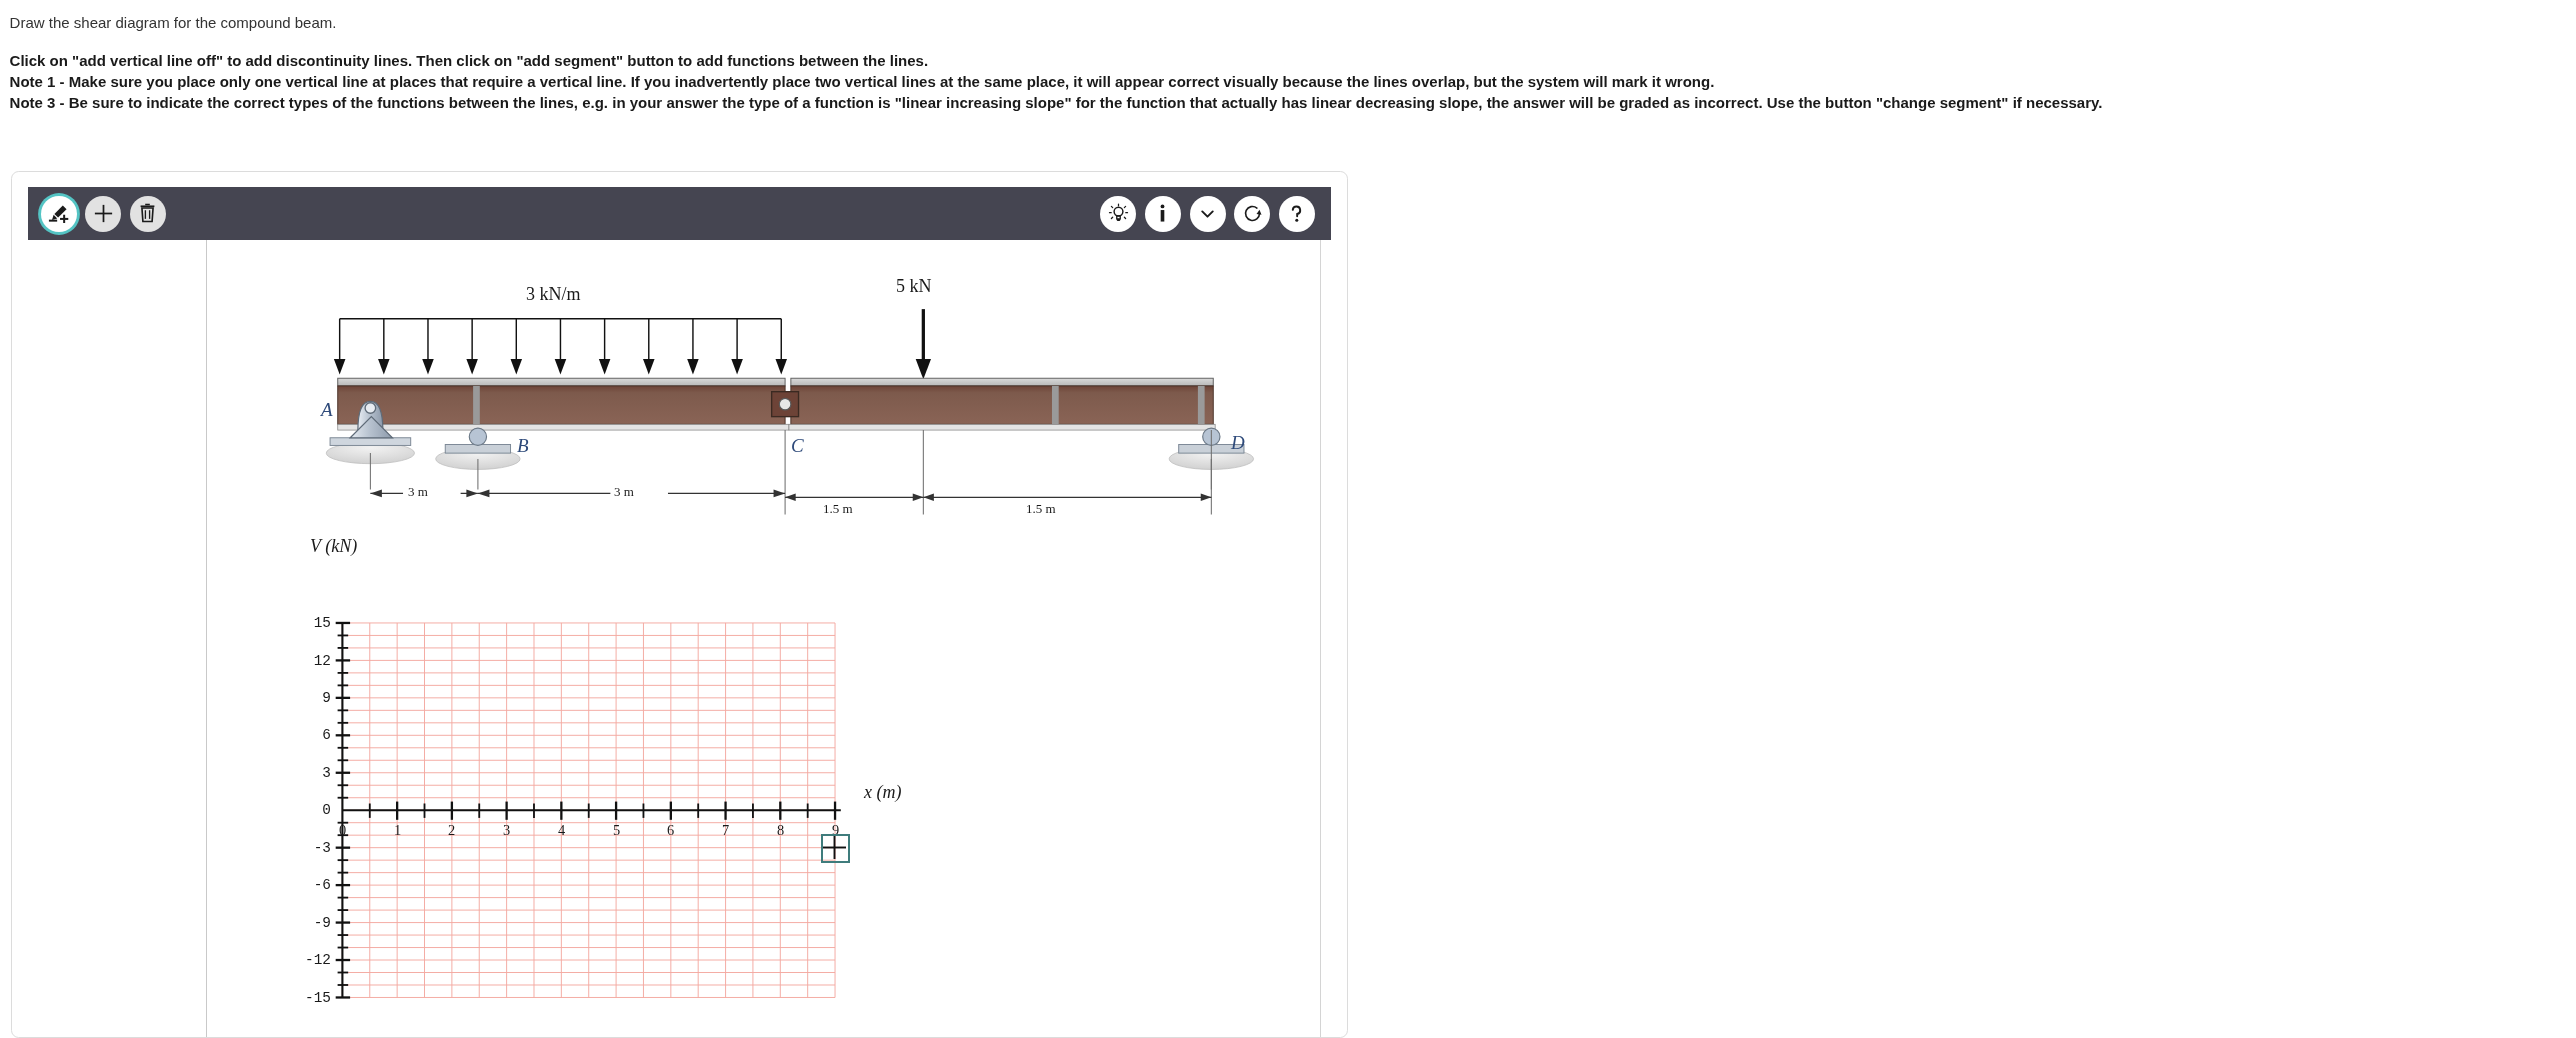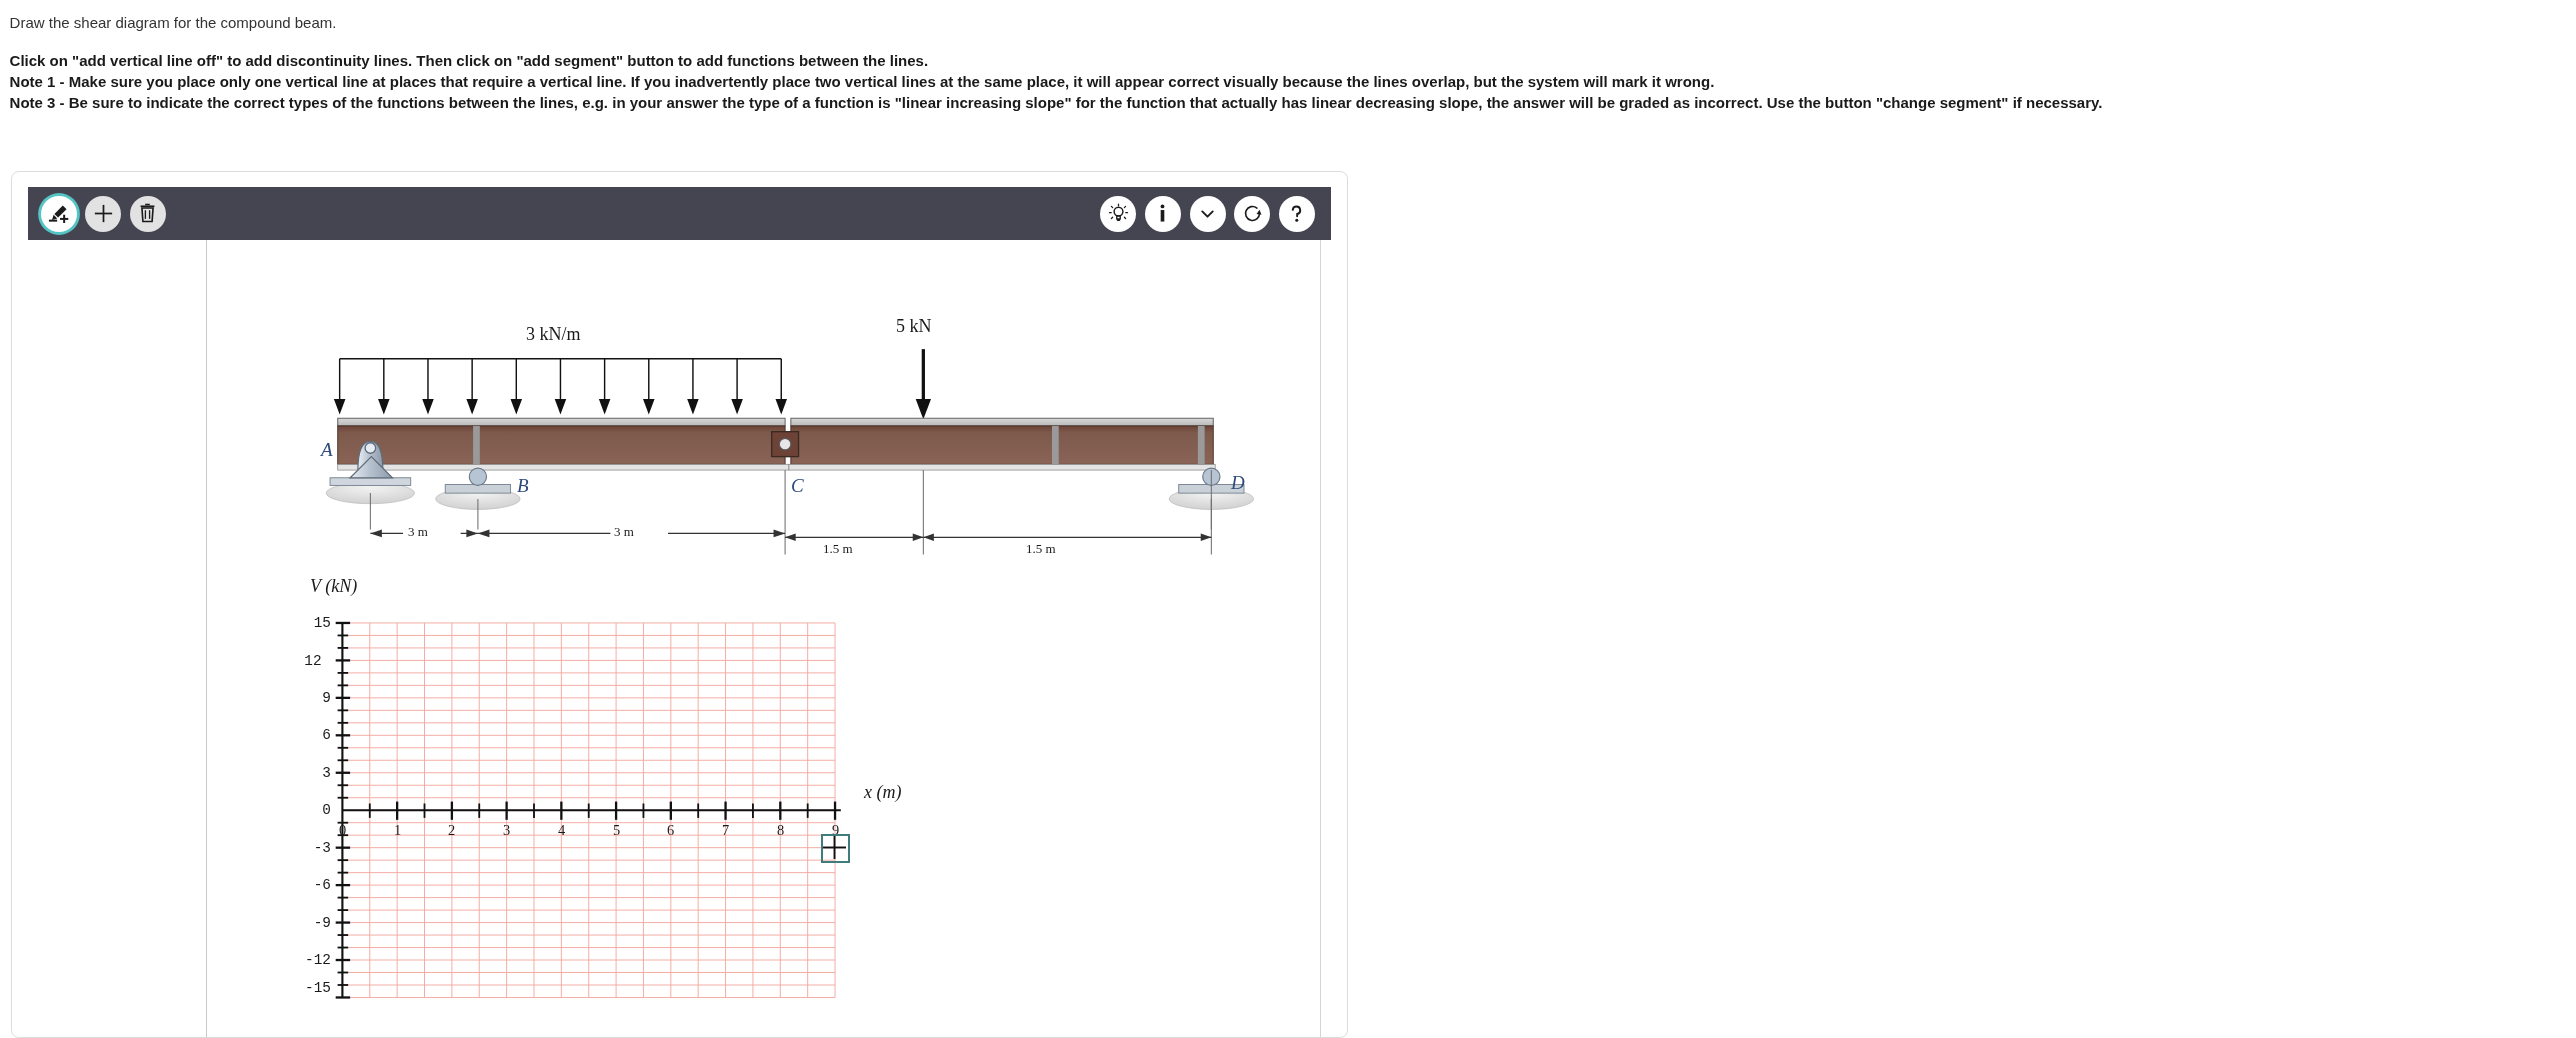--- a/index.html
+++ b/index.html
@@ -79,21 +79,21 @@
   }
   .canvas-scrollbar {
     position: absolute; right: 0px; top: 0px;
     width: 12.5px; height: 797px;
     background: #ffffff;
     border-left: 1px solid #d4d4d4;
   }
   .canvas-inner { position: absolute; left: 0; top: 0; width: 1113px; height: 797px; }
 
   
-  .beam-fig { position: absolute; left: 0px; top: 0px; width: 1113px; height: 384px; margin-top: 40px; }
+  .beam-fig { position: absolute; left: 0px; top: 0px; width: 1113px; height: 384px; }
   .lbl {
     position: absolute;
     font-family: "Liberation Serif", serif;
     color: #1a1a1a; white-space: nowrap;
   }
   .lbl-load { font-size: 18px; }
   .lbl-dim  { font-size: 13px; }
   .lbl-pt   { font-size: 19px; font-style: italic; font-weight: 500; color: #2e4a7a; }
   .lbl-axis { font-size: 18px; font-style: italic; }
 
@@ -482,30 +482,30 @@
             <line x1="540" y1="192" x2="540" y2="211" stroke-width="2.4"></line>
             <line x1="568.5" y1="194" x2="568.5" y2="209" stroke-width="1.9"></line>
             <line x1="597" y1="192" x2="597" y2="211" stroke-width="2.4"></line>
             <line x1="625.5" y1="194" x2="625.5" y2="209" stroke-width="1.9"></line>
             <line x1="654" y1="192" x2="654" y2="211" stroke-width="2.4"></line>
           </g>
         </svg>
 
         
         <div class="tick-lbl" style="left:88px;  top:-1.9px; width:36px;">15</div>
-        <div class="tick-lbl" style="left:88px;  top:36px; width:36px;text-align:center;">12</div>
+        <div class="tick-lbl" style="left:88px;  top:36px; width:36px;">12</div>
         <div class="tick-lbl" style="left:88px;  top:73px; width:36px;">9</div>
         <div class="tick-lbl" style="left:88px;  top:110px; width:36px;">6</div>
         <div class="tick-lbl" style="left:88px;  top:148px; width:36px;">3</div>
         <div class="tick-lbl" style="left:88px;  top:185px; width:36px;">0</div>
         <div class="tick-lbl" style="left:88px;  top:223px; width:36px;">-3</div>
         <div class="tick-lbl" style="left:88px;  top:260px; width:36px;">-6</div>
         <div class="tick-lbl" style="left:88px;  top:298px; width:36px;">-9</div>
         <div class="tick-lbl" style="left:88px;  top:335px; width:36px;">-12</div>
-        <div class="tick-lbl" style="left:88px;  top:363px; width:36px;">-15</div>
+        <div class="tick-lbl" style="left:88px;  top:373px; width:36px;">-15</div>
 
         
         <div class="xtick-lbl" style="left:122px;   top:205px; width:27px;">0</div>
         <div class="xtick-lbl" style="left:177px;   top:205px; width:27px;">1</div>
         <div class="xtick-lbl" style="left:231px;   top:205px; width:27px;">2</div>
         <div class="xtick-lbl" style="left:286px;   top:205px; width:27px;">3</div>
         <div class="xtick-lbl" style="left:341px;   top:205px; width:27px;">4</div>
         <div class="xtick-lbl" style="left:396px;   top:205px; width:27px;">5</div>
         <div class="xtick-lbl" style="left:450px;   top:205px; width:27px;">6</div>
         <div class="xtick-lbl" style="left:505px;   top:205px; width:27px;">7</div>

